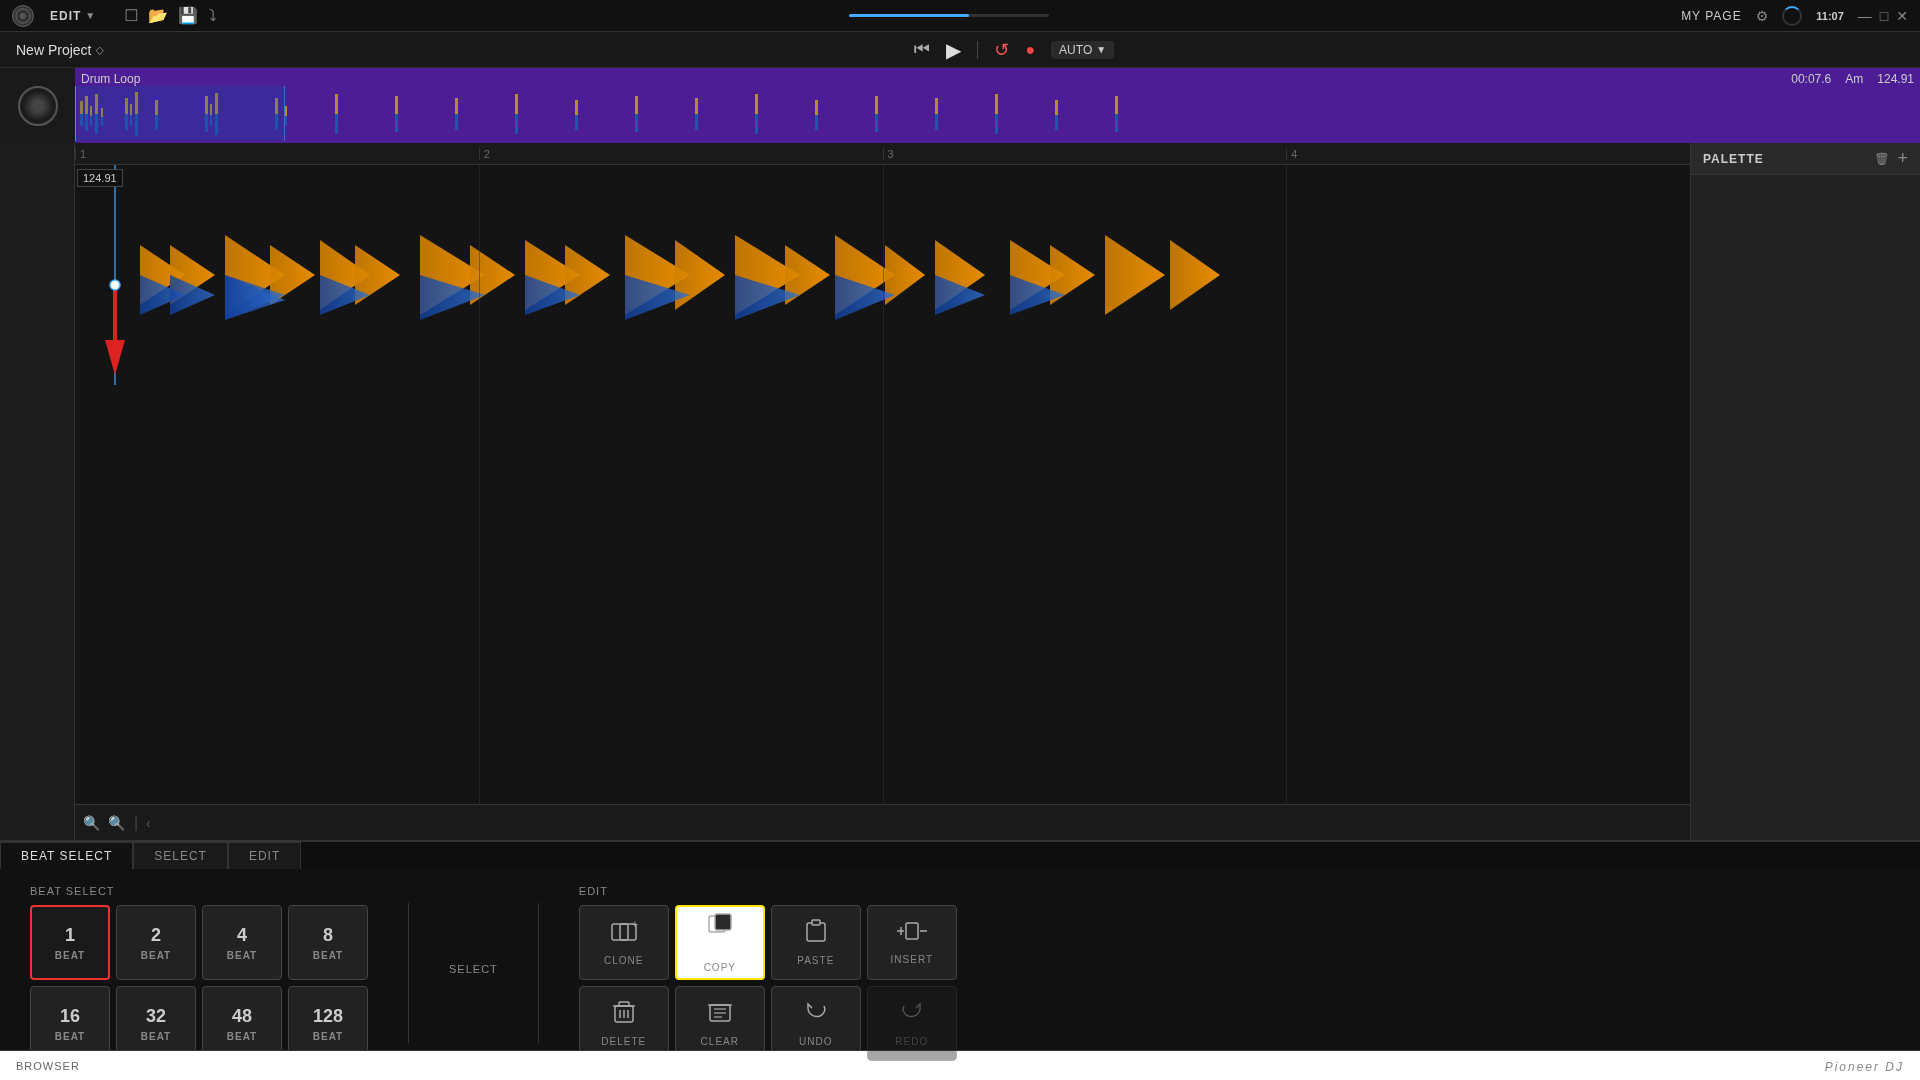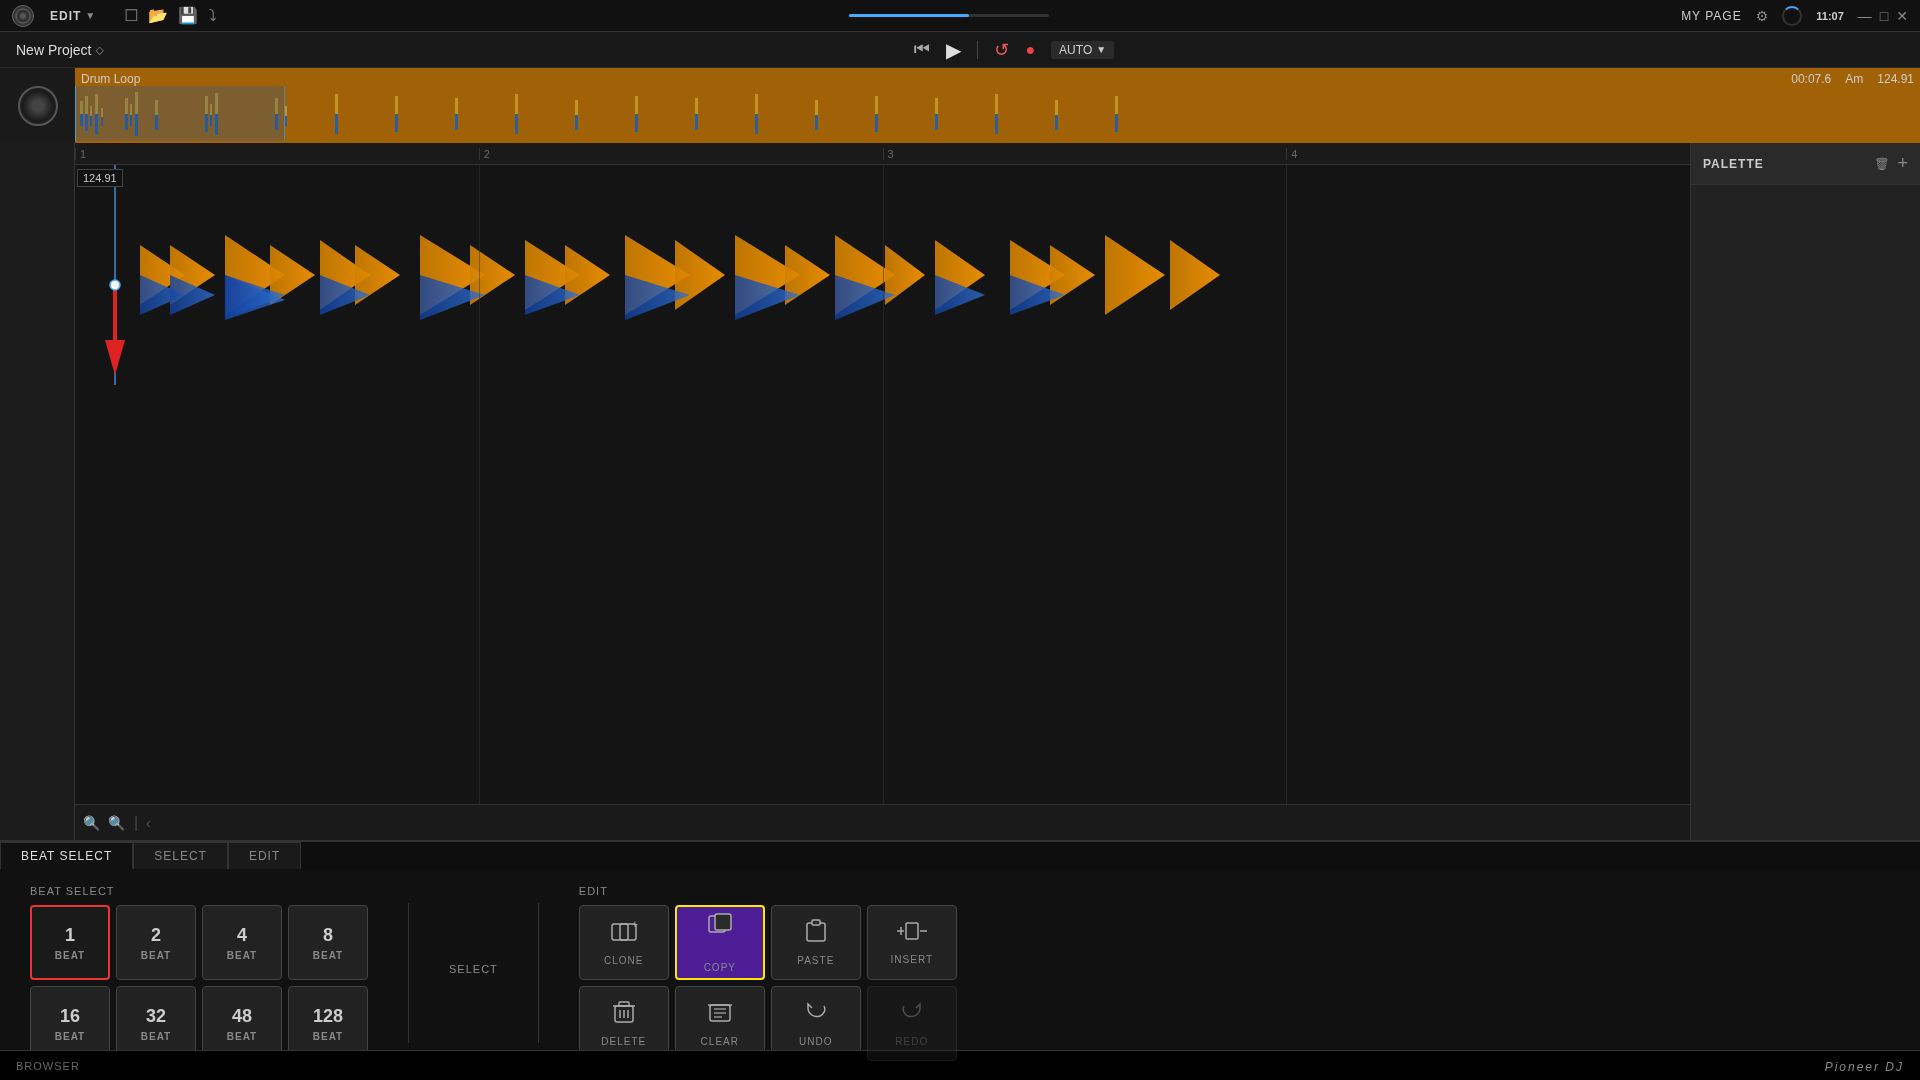--- a/index.html
+++ b/index.html
@@ -195,21 +195,21 @@
     
     .palette-sidebar {
       width: 230px;
       background: #252525;
       flex-shrink: 0;
       border-left: 1px solid #333;
       display: flex;
       flex-direction: column;
     }
     .palette-header {
-      height: 42px;
+      height: 32px;
       background: #2a2a2a;
       display: flex;
       align-items: center;
       justify-content: space-between;
       padding: 0 12px;
       border-bottom: 1px solid #333;
     }
     .palette-title { font-size: 12px; color: #ccc; letter-spacing: 1px; font-weight: bold; }
     .palette-add { color: #888; font-size: 18px; cursor: pointer; }
     .palette-content { flex: 1; background: #222; }
@@ -314,31 +314,31 @@
       align-items: center;
       justify-content: center;
       gap: 6px;
       font-size: 22px;
     }
     .edit-btn .edit-label {
       font-size: 10px; color: #888; letter-spacing: 1px;
     }
     .edit-btn.highlighted {
       border: 2px solid #ffe600;
-      background: #4c1d95;
+      background: #ffffff;
       gap: 20px;
     }
     .edit-btn.disabled {
       opacity: 0.4;
     }
 
     
     .browser-bar {
       height: 30px;
-      background: #000000;
+      background: #ffffff;
       border-top: 1px solid #333;
       display: flex;
       align-items: center;
       padding: 0 16px;
       font-size: 11px;
       color: #666;
       letter-spacing: 1px;
     }
     .pioneer-logo {
       margin-top: 2px;
@@ -346,21 +346,21 @@
       color: #888;
       letter-spacing: 2px;
       font-style: italic;
       font-weight: normal;
     }
 
     
     .overview-waveform-container {
       width: 100%;
       height: 100%;
-      background: #a16207;
+      background: #4c1d95;
       position: relative;
     }
   </style>
 </head>
 <body>
 
 <div class="layout">
   <div class="header-section">
     <div class="top-bar">
       <div class="top-bar-logo">

